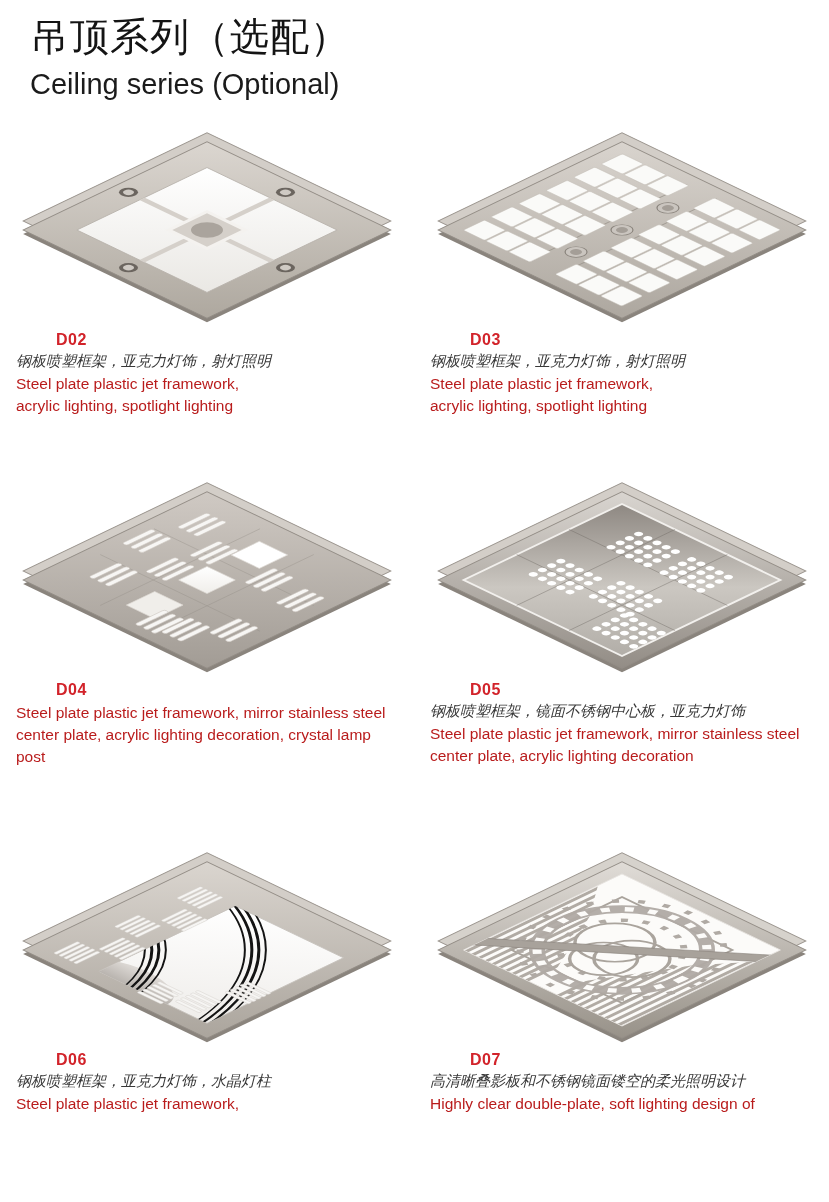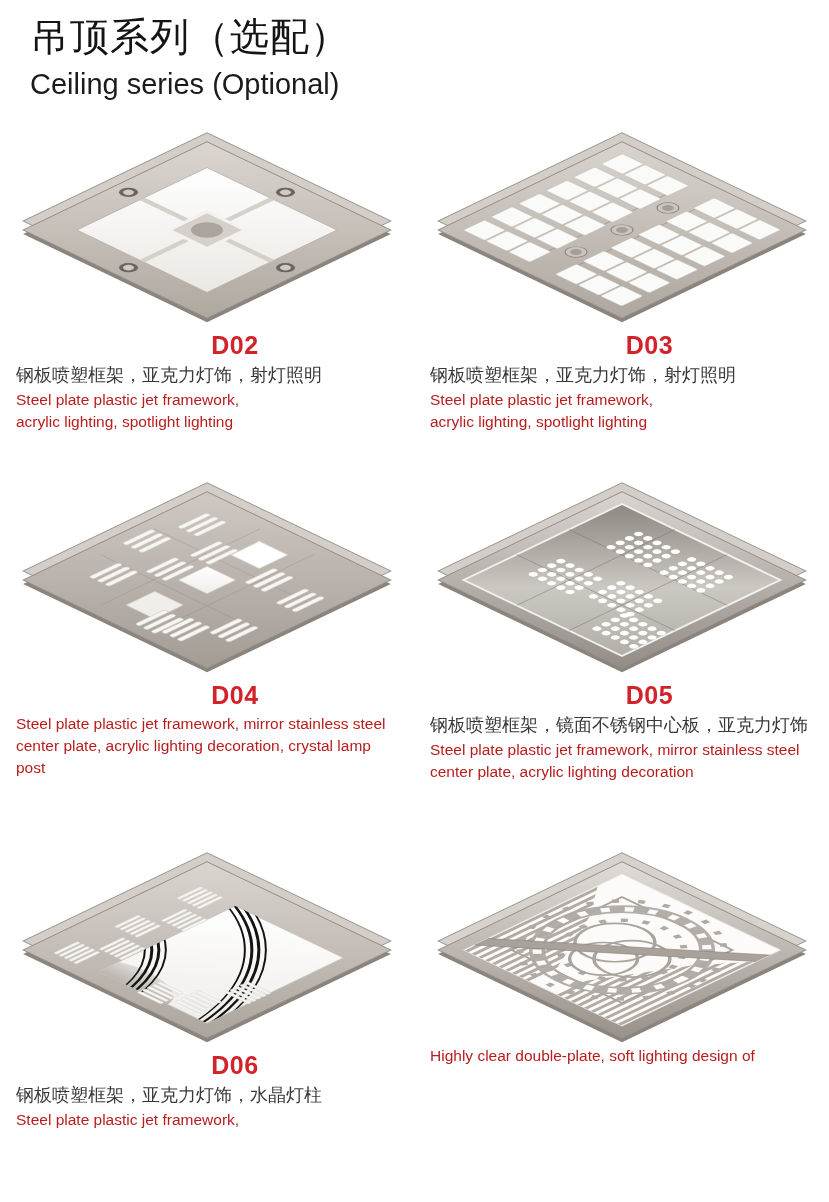--- a/index.html
+++ b/index.html
@@ -4,22 +4,22 @@
 <style>
   html,body{margin:0;padding:0;background:#ffffff;}
   .page{position:relative;width:829px;height:1202px;background:#fff;overflow:hidden;
         font-family:"Liberation Sans","DejaVu Sans",sans-serif;color:#222;}
   .header{padding:14px 0 0 30px;}
   .title-zh{font-size:39px;font-weight:500;color:#141414;letter-spacing:1px;line-height:1.2;}
   .title-en{font-size:29px;font-weight:400;color:#1b1b1b;margin-top:7px;letter-spacing:0px;}
   .grid{display:grid;grid-template-columns:414px 415px;grid-template-rows:350px 370px 352px;margin-top:8px;}
   .cell{position:relative;}
   .illus{display:block;width:400px;height:216px;margin:0 auto;}
-  .code{margin:6px 0 3px 56px;color:var(--accent,#d2232a);font-size:25px;font-weight:bold;letter-spacing:0.5px;text-align:center;}
-  .zh{margin:0 10px 2px 16px;font-size:18px;color:#383838;white-space:nowrap;}
+  .code{margin:6px 0 3px 56px;color:var(--accent,#d2232a);font-size:16px;font-weight:bold;letter-spacing:0.5px;}
+  .zh{margin:0 10px 2px 16px;font-size:15px;color:#383838;white-space:nowrap;font-style:italic;}
   .en{margin:0 10px 0 16px;font-size:15.5px;color:#b91c1c;line-height:1.42;}
 </style>
 </head>
 <body>
 
 <div class="page" style="--accent: #d2232a;">
 
   <div class="header">
     <div class="title-zh">吊顶系列（选配）</div>
     <div class="title-en">Ceiling series (Optional)</div>
@@ -350,17 +350,19 @@
           <g fill="none" stroke="#aaa49d" stroke-width="3.5">
             <circle cx="-16" cy="-6" r="40"></circle>
               <circle cx="20" cy="6" r="38"></circle>
               <circle cx="0" cy="26" r="34"></circle>
           </g>
           <g clip-path="url(#d7sq)">
             <rect transform="rotate(-38)" x="-170" y="-7.5" width="340" height="15" fill="#a8a29b" stroke="#89837c" stroke-width="0.8"></rect>
           </g>
         </g>
       </svg>
+      <div class="code">D07</div>
+      <div class="zh">高清晰叠影板和不锈钢镜面镂空的柔光照明设计</div>
       <div class="en">Highly clear double-plate, soft lighting design of</div>
     </div>
 
   </div>
 </div>
 
 </body></html>

